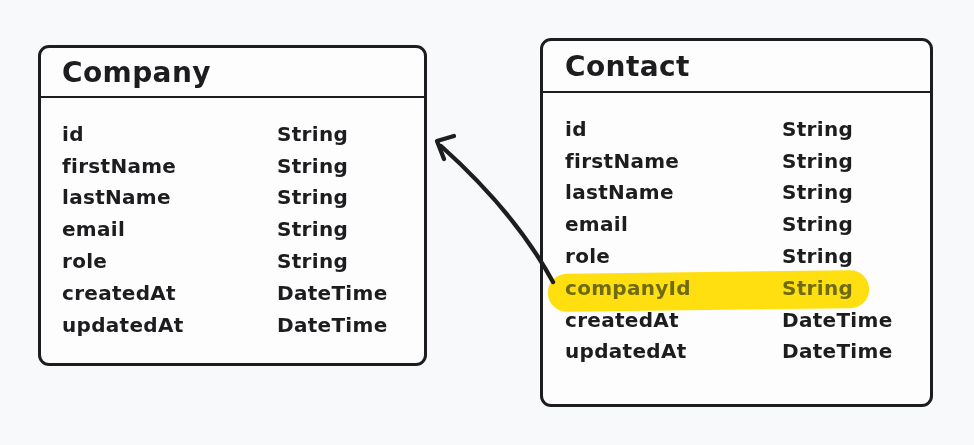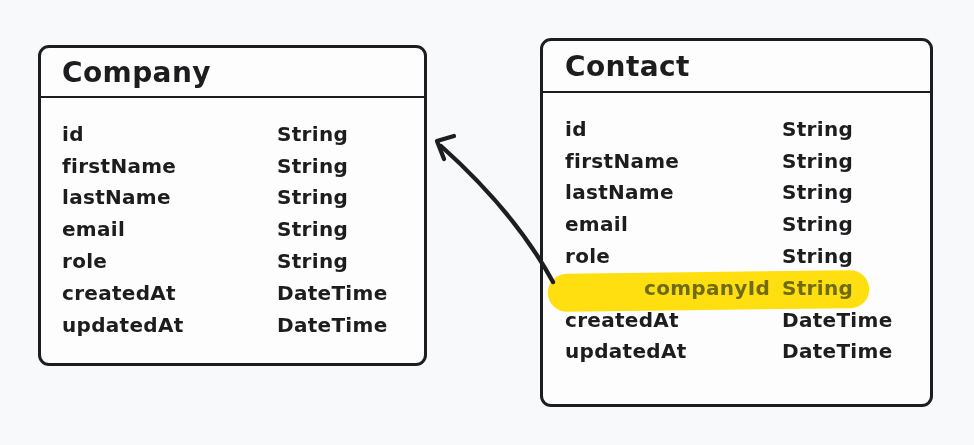--- a/index.html
+++ b/index.html
@@ -59,21 +59,21 @@
     font-size: 20px;
     font-weight: 700;
     letter-spacing: 0.3px;
     position: relative;
     z-index: 1;
     gap: 12px;
   }
   .company .field-name { width: 203px; }
   .contact .field-name { width: 205px; }
   .field-row.hl .field-name,
-  .field-row.hl .field-type { color: var(--highlight-text); text-align: right; }
+  .field-row.hl .field-type { color: var(--highlight-text); }
   .highlight-pill {
     position: absolute;
     left: 5px;
     top: 231px;
     width: 321px;
     height: 38px;
     background: var(--highlight);
     border-radius: 19px / 18px;
     transform: rotate(-0.7deg);
     z-index: 0;

